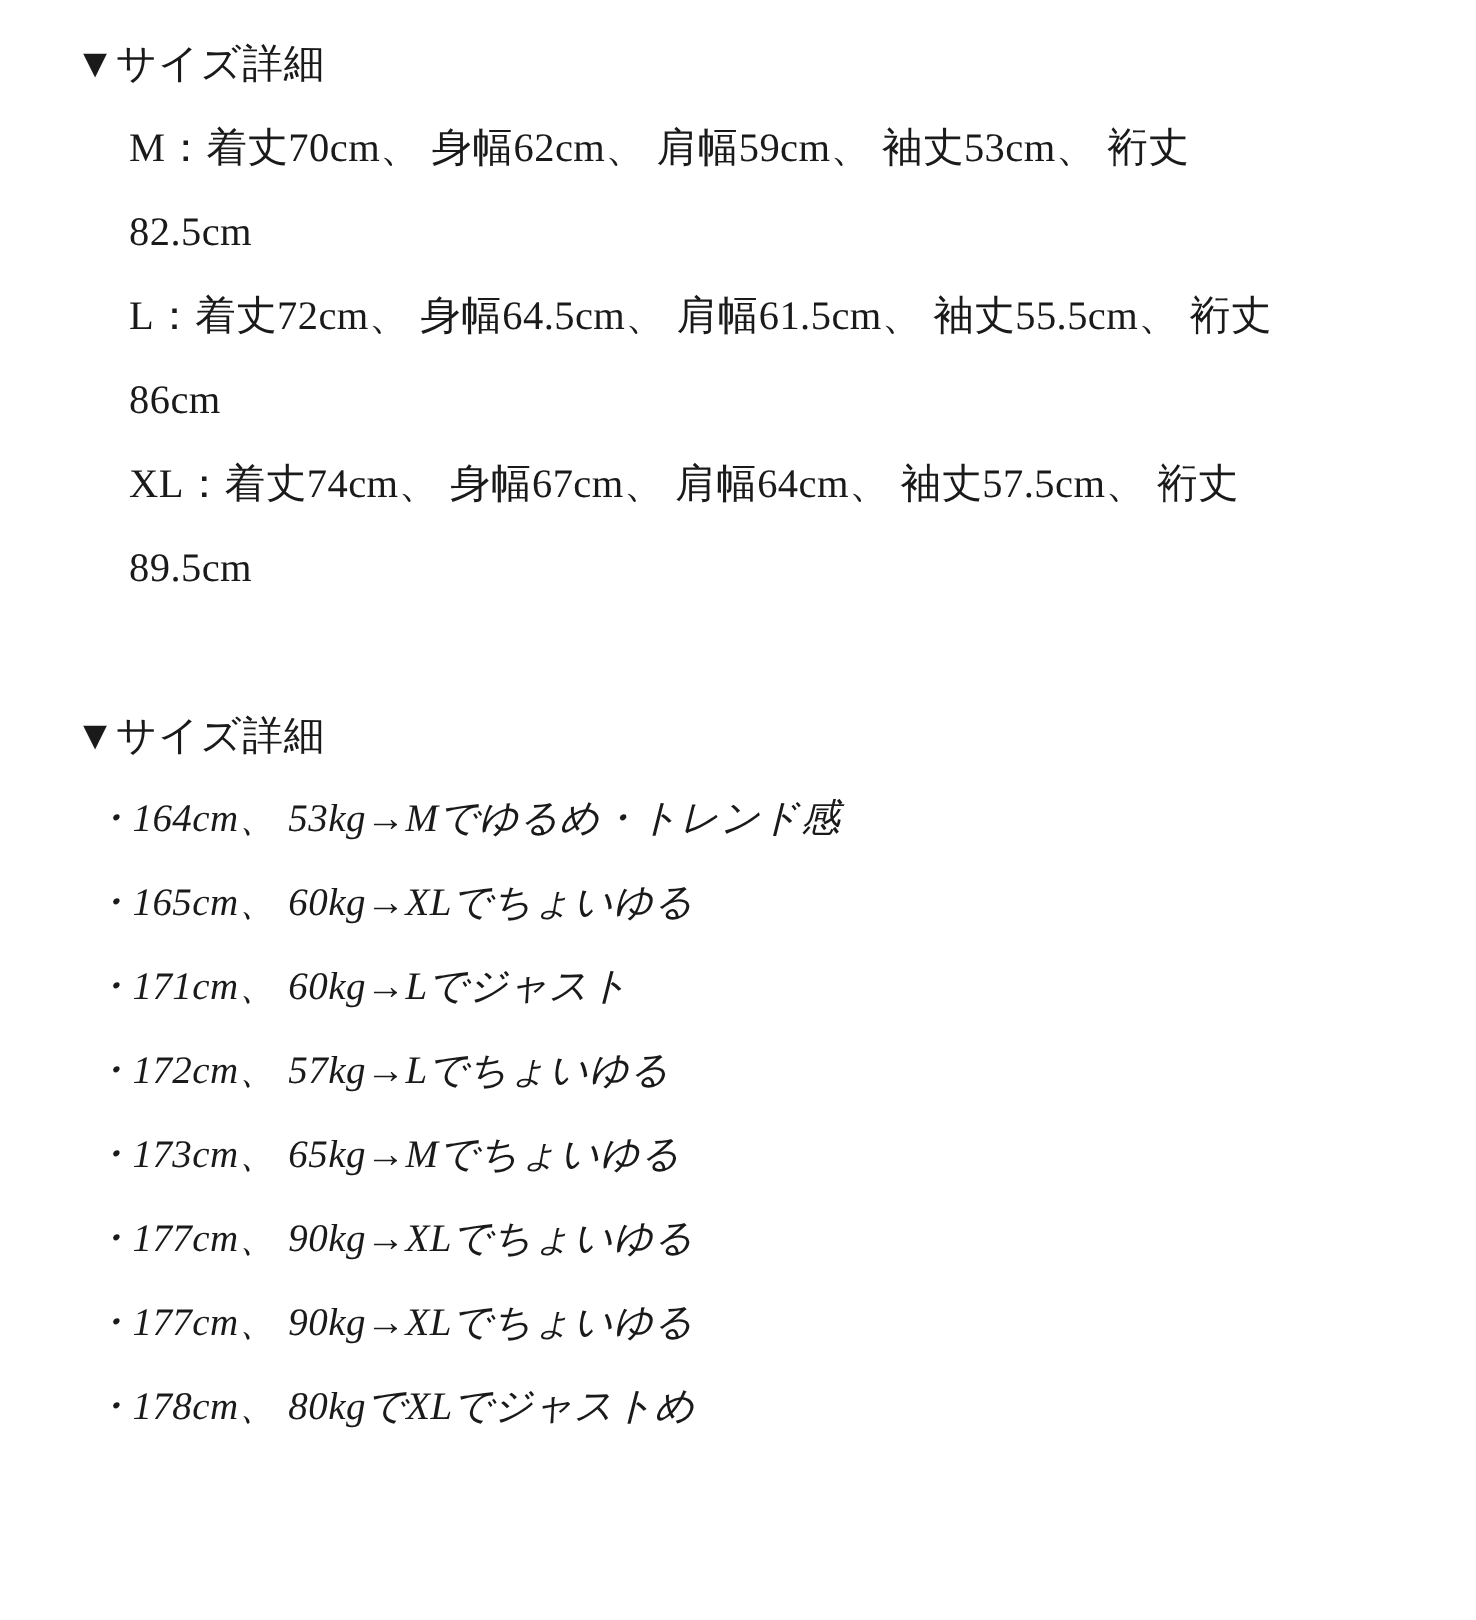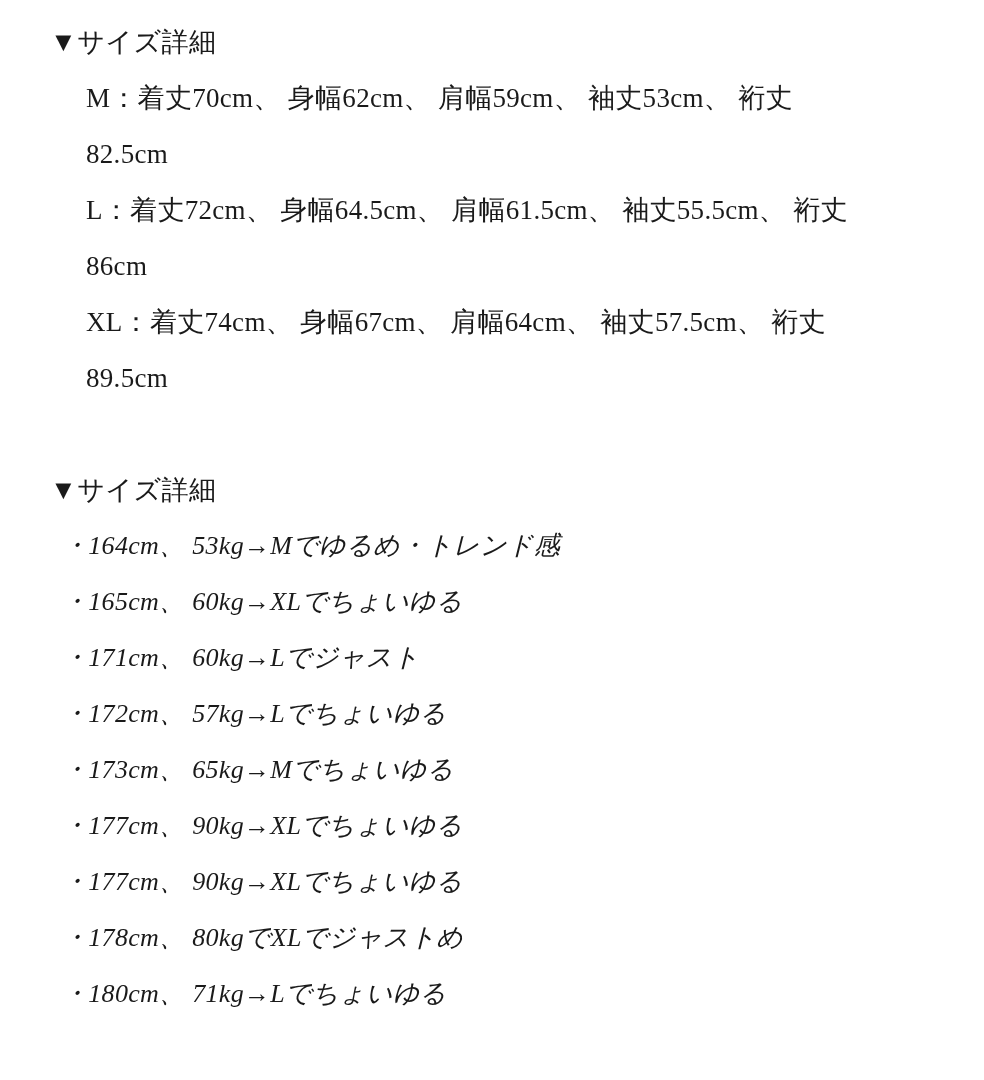--- a/index.html
+++ b/index.html
@@ -74,17 +74,16 @@
     <div class="section-heading">▼サイズ詳細</div>
     <ul class="list">
       <li class="list-item">・164cm、 53kg→Mでゆるめ・トレンド感</li>
       <li class="list-item">・165cm、 60kg→XLでちょいゆる</li>
       <li class="list-item">・171cm、 60kg→Lでジャスト</li>
       <li class="list-item">・172cm、 57kg→Lでちょいゆる</li>
       <li class="list-item">・173cm、 65kg→Mでちょいゆる</li>
       <li class="list-item">・177cm、 90kg→XLでちょいゆる</li>
       <li class="list-item">・177cm、 90kg→XLでちょいゆる</li>
       <li class="list-item">・178cm、 80kgでXLでジャストめ</li>
-      <li class="list-item">・180cm、 71kg→Lでちょいゆる</li>
     </ul>
   </div>
 
 </div>
 
 </body></html>

